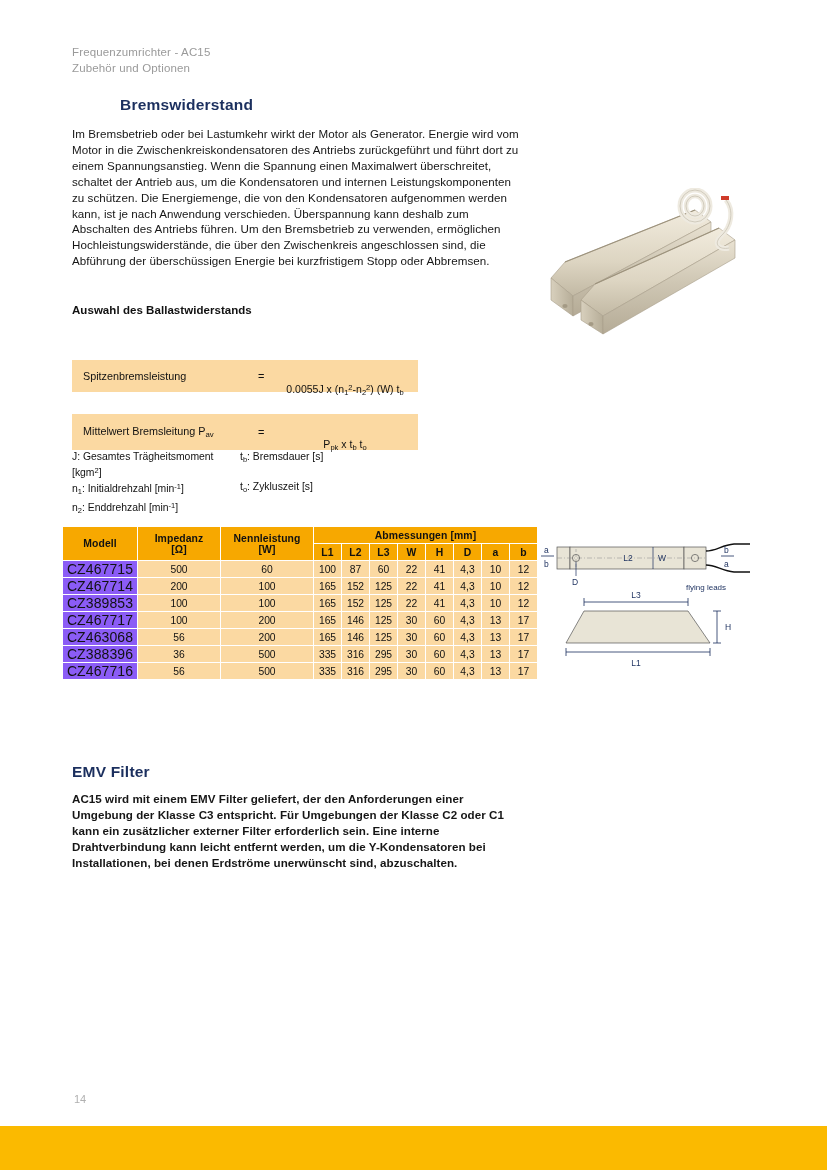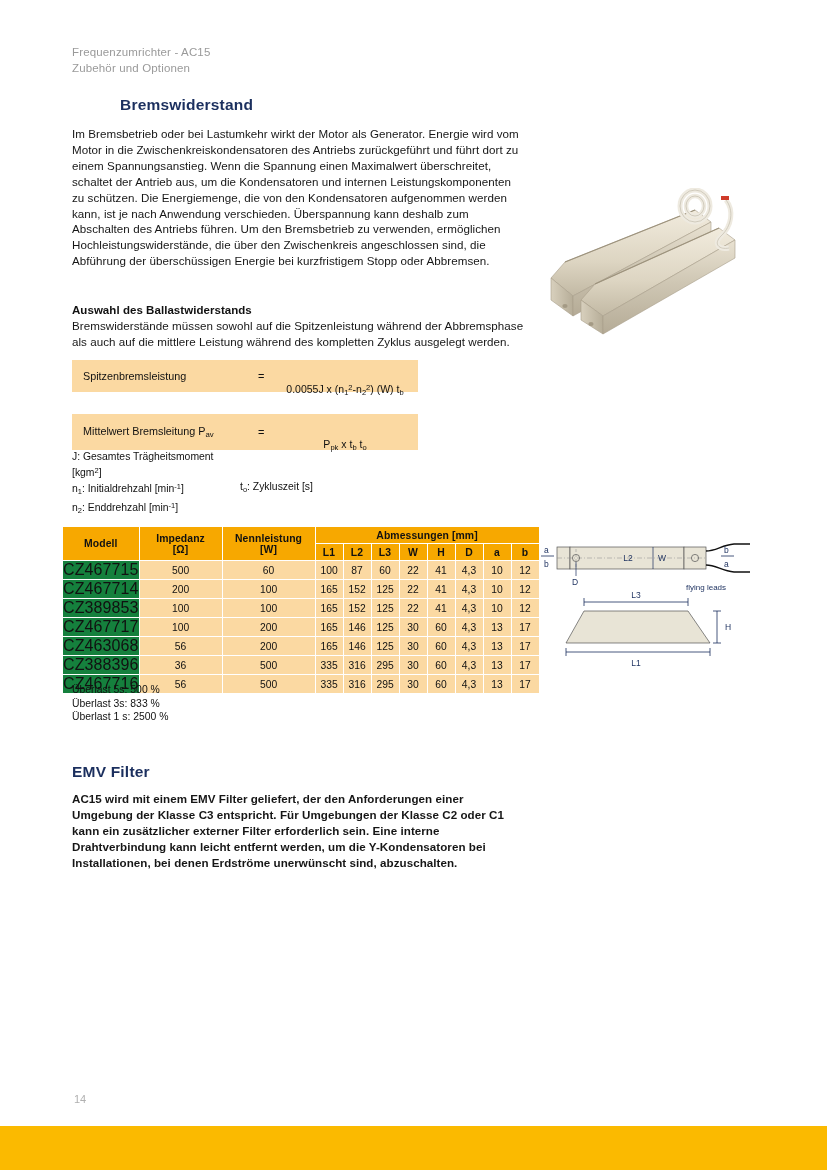--- a/index.html
+++ b/index.html
@@ -144,23 +144,23 @@
     font-weight: bold;
     font-size: 10.4px;
     letter-spacing: .1px;
   }
   .th-modell { width: 74px; height: 33px; }
   .th-imp    { width: 82px; }
   .th-nenn   { width: 92px; }
   .th-abm    { height: 16px; }
   .th-dim    { width: 27px; height: 17px; }
   .cell-model {
-    background: #15803d;
+    background: #8b5cf6;
     font-weight: bold;
-    font-size: 16px;
+    font-size: 14px;
     letter-spacing: .1px;
   }
   .cell-val { background: #fbd9a2; }
 
   
   .drawing {
     position: absolute;
     left: 536px; top: 540px;
     width: 218px; height: 132px;
   }
@@ -239,21 +239,20 @@
       <ellipse cx="152" cy="18" rx="9" ry="10" fill="none" stroke="#eeeae0" stroke-width="4.5"></ellipse>
       <ellipse cx="152" cy="18" rx="9" ry="10" fill="none" stroke="#c9c3b4" stroke-width="0.8"></ellipse>
 
       <path d="M183,12 C191,22 189,38 178,48 C170,56 176,62 186,60" fill="none" stroke="#eeeae0" stroke-width="5"></path>
       <path d="M183,12 C191,22 189,38 178,48 C170,56 176,62 186,60" fill="none" stroke="#c9c3b4" stroke-width="0.8"></path>
       <rect x="178" y="8" width="8" height="4" fill="#cf3b2a"></rect>
     </svg>
   </div>
 
   <div class="sub-head">Auswahl des Ballastwiderstands</div>
-  <div class="body-text" id="p-auswahl">Bremswiderstände müssen sowohl auf die Spitzenleistung während der Abbremsphase als auch auf die mittlere Leistung während des kompletten Zyklus ausgelegt werden.</div>
 
   <div class="fbox" id="fbox1">
     <span class="flabel">Spitzenbremsleistung</span>
     <span class="feq">=</span>
     <span class="frac">
       <span class="num"><span>0.0055J x (n</span><sub>1</sub><sup>2</sup><span>-n</span><sub>2</sub><sup>2</sup><span>) (W)</span></span>
       <span class="bar"></span>
       <span class="den"><span>t</span><sub>b</sub></span>
     </span>
   </div>
@@ -264,20 +263,21 @@
     <span class="frac">
       <span class="num"><span>P</span><sub>pk</sub><span> x t</span><sub>b</sub></span>
       <span class="bar"></span>
       <span class="den"><span>t</span><sub>o</sub></span>
     </span>
   </div>
 
   <div class="legend">
     <div class="lrow">
       <span class="lcol1"><span>J</span>: <span>Gesamtes Trägheitsmoment [kgm</span><sup>2</sup><span>]</span></span>
+      <span class="lcol2"><span>t</span><sub>b</sub>: <span>Bremsdauer [s]</span></span>
     </div>
     <div class="lrow">
       <span class="lcol1"><span>n</span><sub>1</sub>: <span>Initialdrehzahl  [min</span><sup>-1</sup><span>]</span></span>
       <span class="lcol2"><span>t</span><sub>o</sub>: <span>Zykluszeit [s]</span></span>
     </div>
     <div class="lrow">
       <span class="lcol1"><span>n</span><sub>2</sub>: <span>Enddrehzahl [min</span><sup>-1</sup><span>]</span></span>
     </div>
   </div>
 
@@ -451,25 +451,20 @@
         <text x="189" y="90">H</text>
 
         <line x1="30" y1="112" x2="174" y2="112" stroke="#1b2f5e" stroke-width="0.8"></line>
         <line x1="30" y1="108" x2="30" y2="116" stroke="#1b2f5e" stroke-width="0.8"></line>
         <line x1="174" y1="108" x2="174" y2="116" stroke="#1b2f5e" stroke-width="0.8"></line>
         <text x="100" y="126" text-anchor="middle">L1</text>
       </g>
     </svg>
   </div>
 
-  <div class="overload" id="overload">
-      <div>Überlast 5s: 500 %</div>
-      <div>Überlast 3s: 833 %</div>
-      <div>Überlast 1 s: 2500 %</div>
-    </div>
 
   <div class="h-section" id="h-emv">EMV Filter</div>
   <div class="body-text" id="p-emv">AC15 wird mit einem EMV Filter geliefert, der den Anforderungen einer Umgebung der Klasse C3 entspricht.  Für Umgebungen der Klasse C2 oder C1 kann ein zusätzlicher externer Filter erforderlich sein.  Eine interne Drahtverbindung kann leicht entfernt werden, um die Y-Kondensatoren bei Installationen, bei denen Erdströme unerwünscht sind, abzuschalten.</div>
 
   <div class="pageno">14</div>
   <div class="footbar"></div>
 
 </div>
 
 </body></html>

